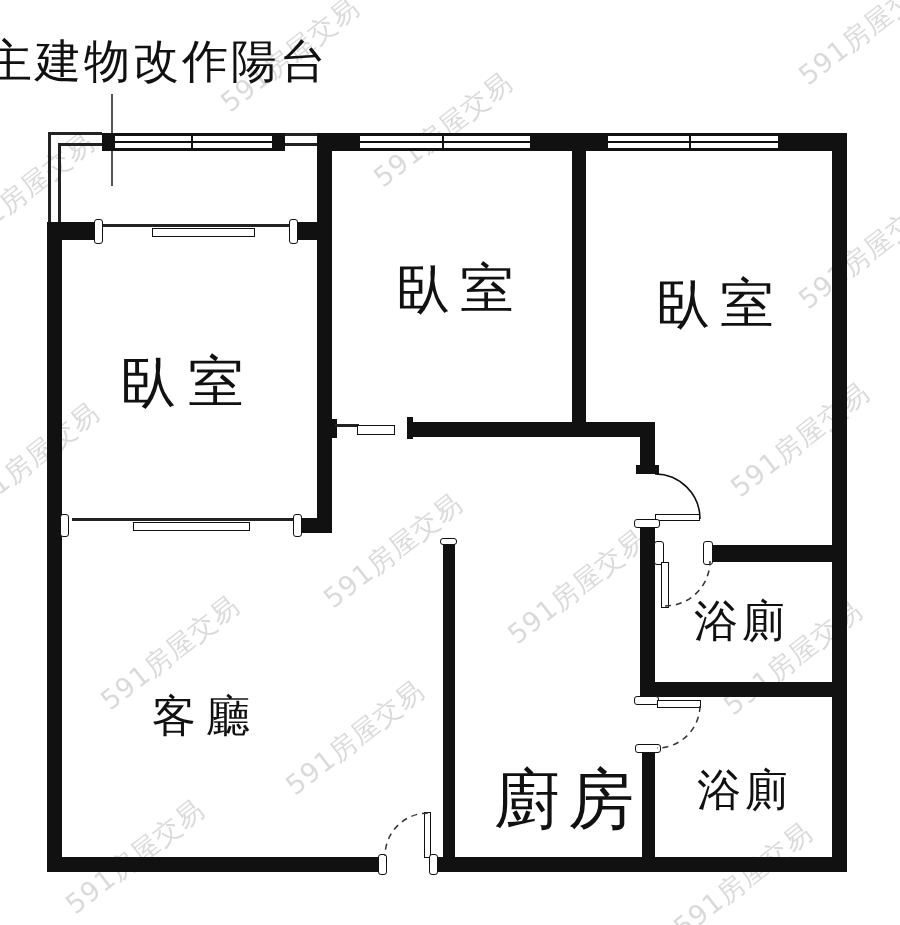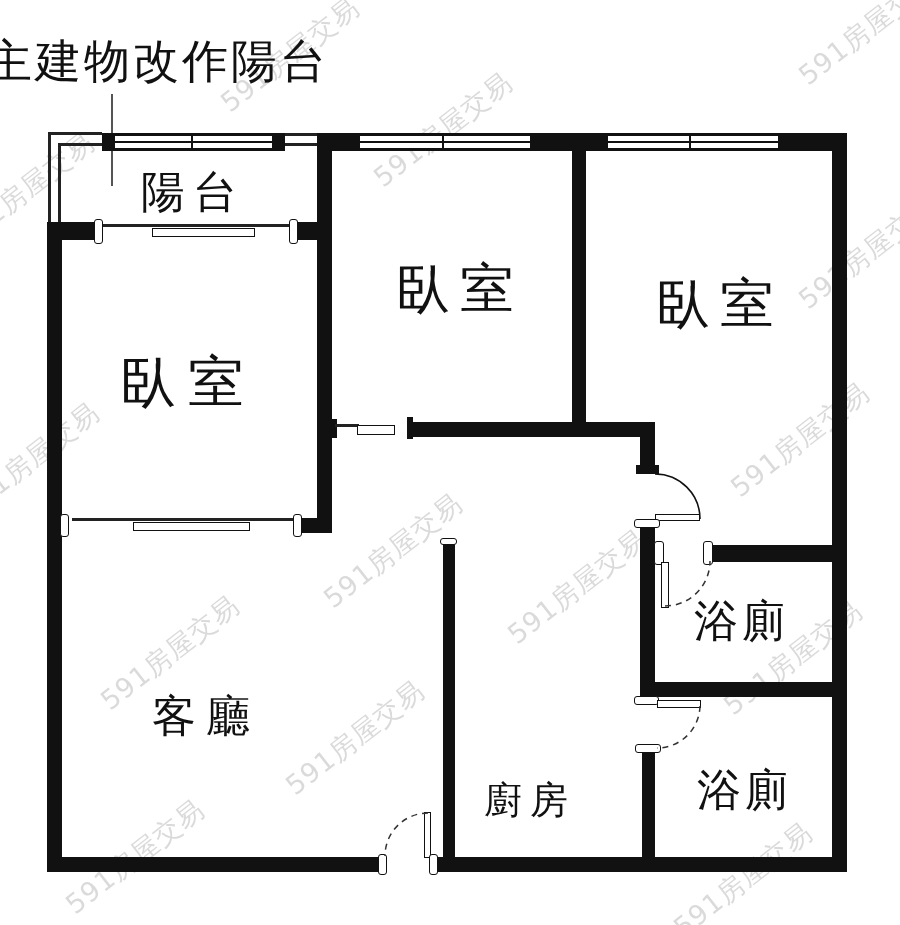--- a/index.html
+++ b/index.html
@@ -127,22 +127,21 @@
   <div class="flange" style="left:378px;top:854px;width:9px;height:21px"></div>
   <div class="flange" style="left:429px;top:854px;width:9px;height:21px"></div>
 
   <svg class="arcs" width="900" height="925" viewBox="0 0 900 925">
     <path d="M 655 474 A 45 45 0 0 1 700 519" fill="none" stroke="#111" stroke-width="1.6"></path>
     <path d="M 665 606 A 45 45 0 0 0 710 561" fill="none" stroke="#333" stroke-width="1.5" stroke-dasharray="6 5"></path>
     <path d="M 700 706 A 43 43 0 0 1 657 748" fill="none" stroke="#333" stroke-width="1.5" stroke-dasharray="6 5"></path>
     <path d="M 428 813 A 43 43 0 0 0 385 856" fill="none" stroke="#333" stroke-width="1.5" stroke-dasharray="6 5"></path>
   </svg>
 
-  <div class="room-label" style="left:193px;top:192px;font-size:44px;letter-spacing:8px">陽台</div>
   <div class="room-label" style="left:188px;top:382px;font-size:56px;letter-spacing:12px">臥室</div>
   <div class="room-label" style="left:460px;top:289px;font-size:54px;letter-spacing:10px">臥室</div>
   <div class="room-label" style="left:720px;top:304px;font-size:54px;letter-spacing:10px">臥室</div>
   <div class="room-label" style="left:206px;top:716px;font-size:44px;letter-spacing:10px">客廳</div>
-  <div class="room-label" style="left:530px;top:800px;font-size:38px;letter-spacing:8px">廚房</div>
+  <div class="room-label" style="left:568px;top:800px;font-size:66px;letter-spacing:8px">廚房</div>
   <div class="room-label" style="left:742px;top:621px;font-size:44px;letter-spacing:4px">浴廁</div>
   <div class="room-label" style="left:745px;top:790px;font-size:44px;letter-spacing:4px">浴廁</div>
 
 </div>
 
 </body></html>

